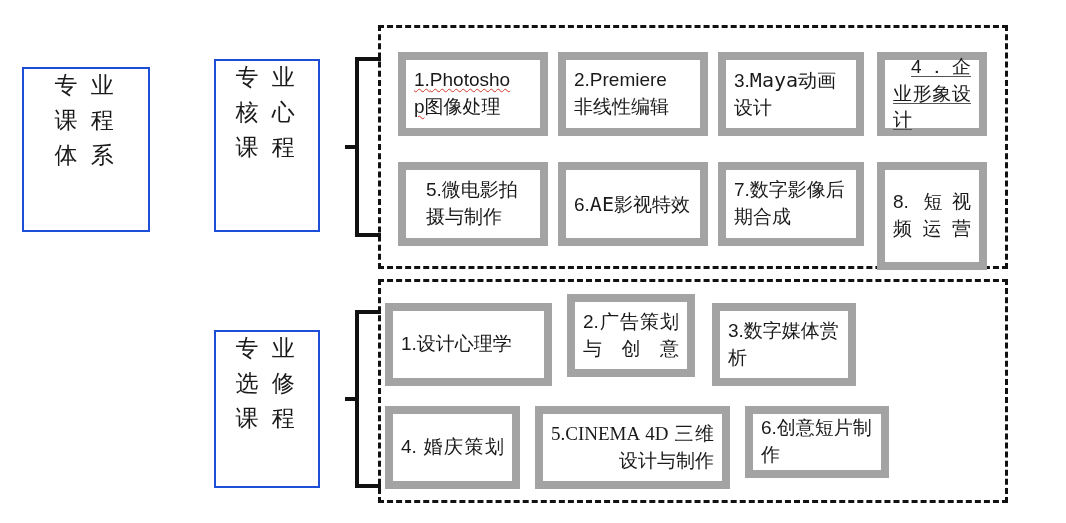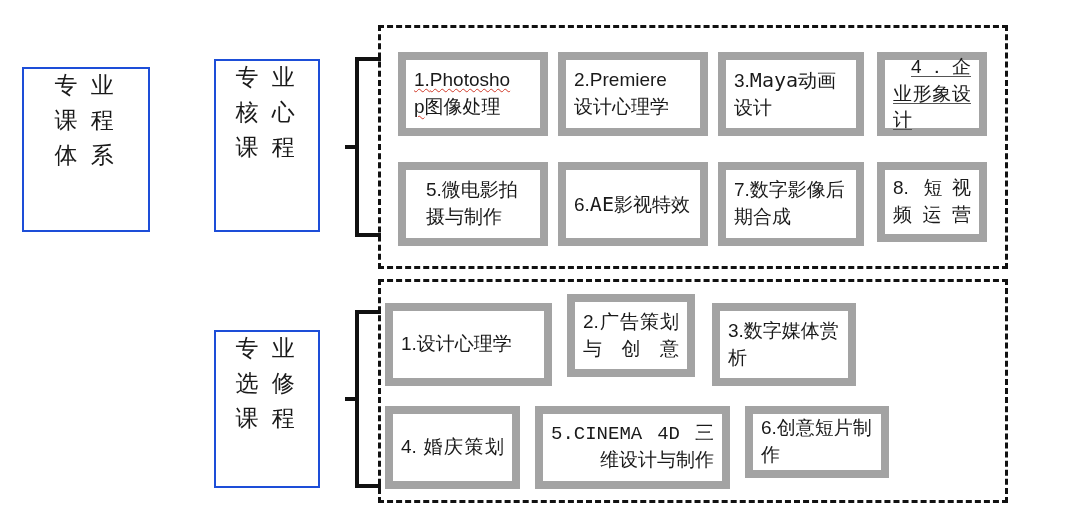--- a/index.html
+++ b/index.html
@@ -84,21 +84,21 @@
   .card-text.left {
     text-align: left;
     text-align-last: left;
   }
   .mono-em {
     font-family: "DejaVu Sans Mono", monospace;
     font-weight: normal;
     font-size: 20px;
   }
   .serif-em {
-    font-family: Liberation Mono, monospace;
+    font-family: Liberation Serif, serif;
   }
   .spellcheck {
     text-decoration: underline;
     text-decoration-style: wavy;
     text-decoration-color: #d03a2a;
     text-decoration-thickness: 1px;
     text-underline-offset: 2px;
   }
   .linked {
     text-decoration: underline;
@@ -167,21 +167,21 @@
   <div class="dashed-group" style="left:378px; top:25px; width:630px; height:244px;"></div>
 
   <div class="card" style="left:398px; top:52px; width:150px; height:84px;">
     <div class="card-text left">
       <span class="spellcheck">1.</span><span class="spellcheck">Photosho</span><br><span class="spellcheck">p</span><span>图像处理</span>
     </div>
   </div>
 
   <div class="card" style="left:558px; top:52px; width:150px; height:84px;">
     <div class="card-text left">
-      <span>2.</span><span>Premiere</span><br><span>设计心理学</span>
+      <span>2.</span><span>Premiere</span><br><span>非线性编辑</span>
     </div>
   </div>
 
   <div class="card" style="left:718px; top:52px; width:146px; height:84px;">
     <div class="card-text left">
       <span>3.</span><span class="mono-em">Maya</span><span>动画设计</span>
     </div>
   </div>
 
   <div class="card" style="left:877px; top:52px; width:110px; height:84px;">
@@ -201,21 +201,21 @@
       <span>6.</span><span class="mono-em">AE</span><span>影视特效</span>
     </div>
   </div>
 
   <div class="card" style="left:718px; top:162px; width:146px; height:84px;">
     <div class="card-text left">
       <span>7.数字影像后期合成</span>
     </div>
   </div>
 
-  <div class="card" style="left:877px; top:162px; width:110px; height:80px;">
+  <div class="card" style="left:877px; top:162px; width:110px; height:108px;">
     <div class="card-text just">
       <span>8. 短视频运营</span>
     </div>
   </div>
 
   <div class="node solid-box" style="left:214px; top:330px; width:106px; height:158px;">
     <div class="vlabel">专 业
 选 修
 课 程</div>
   </div>

